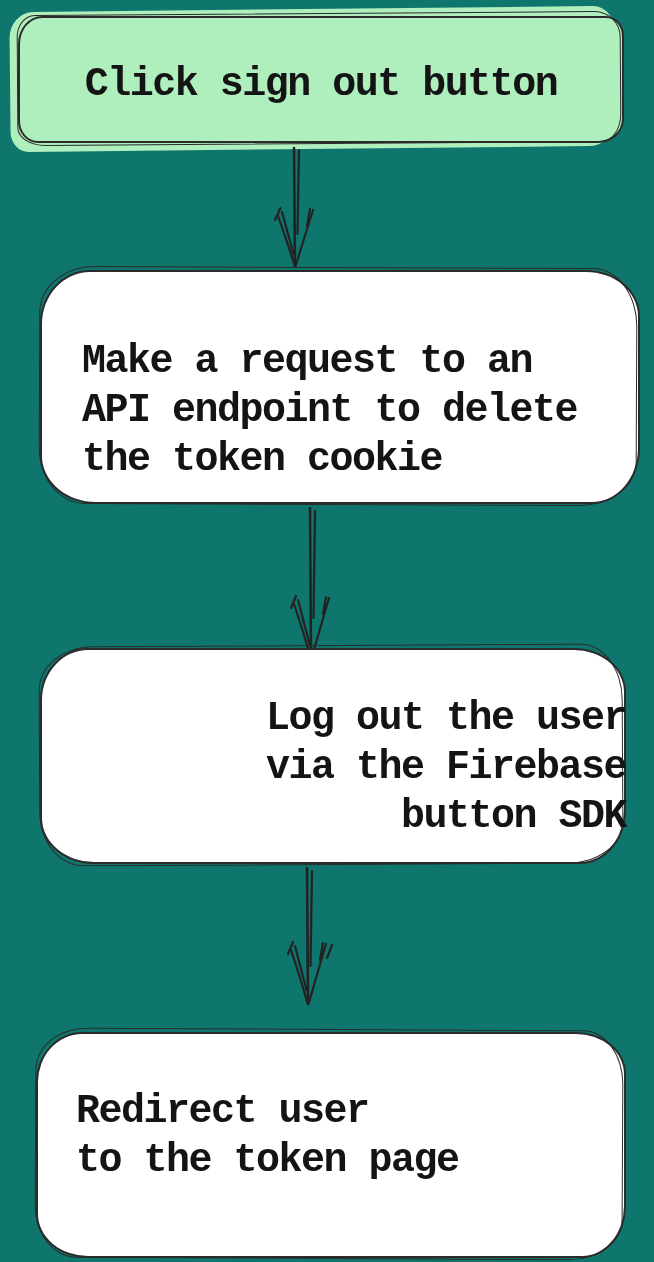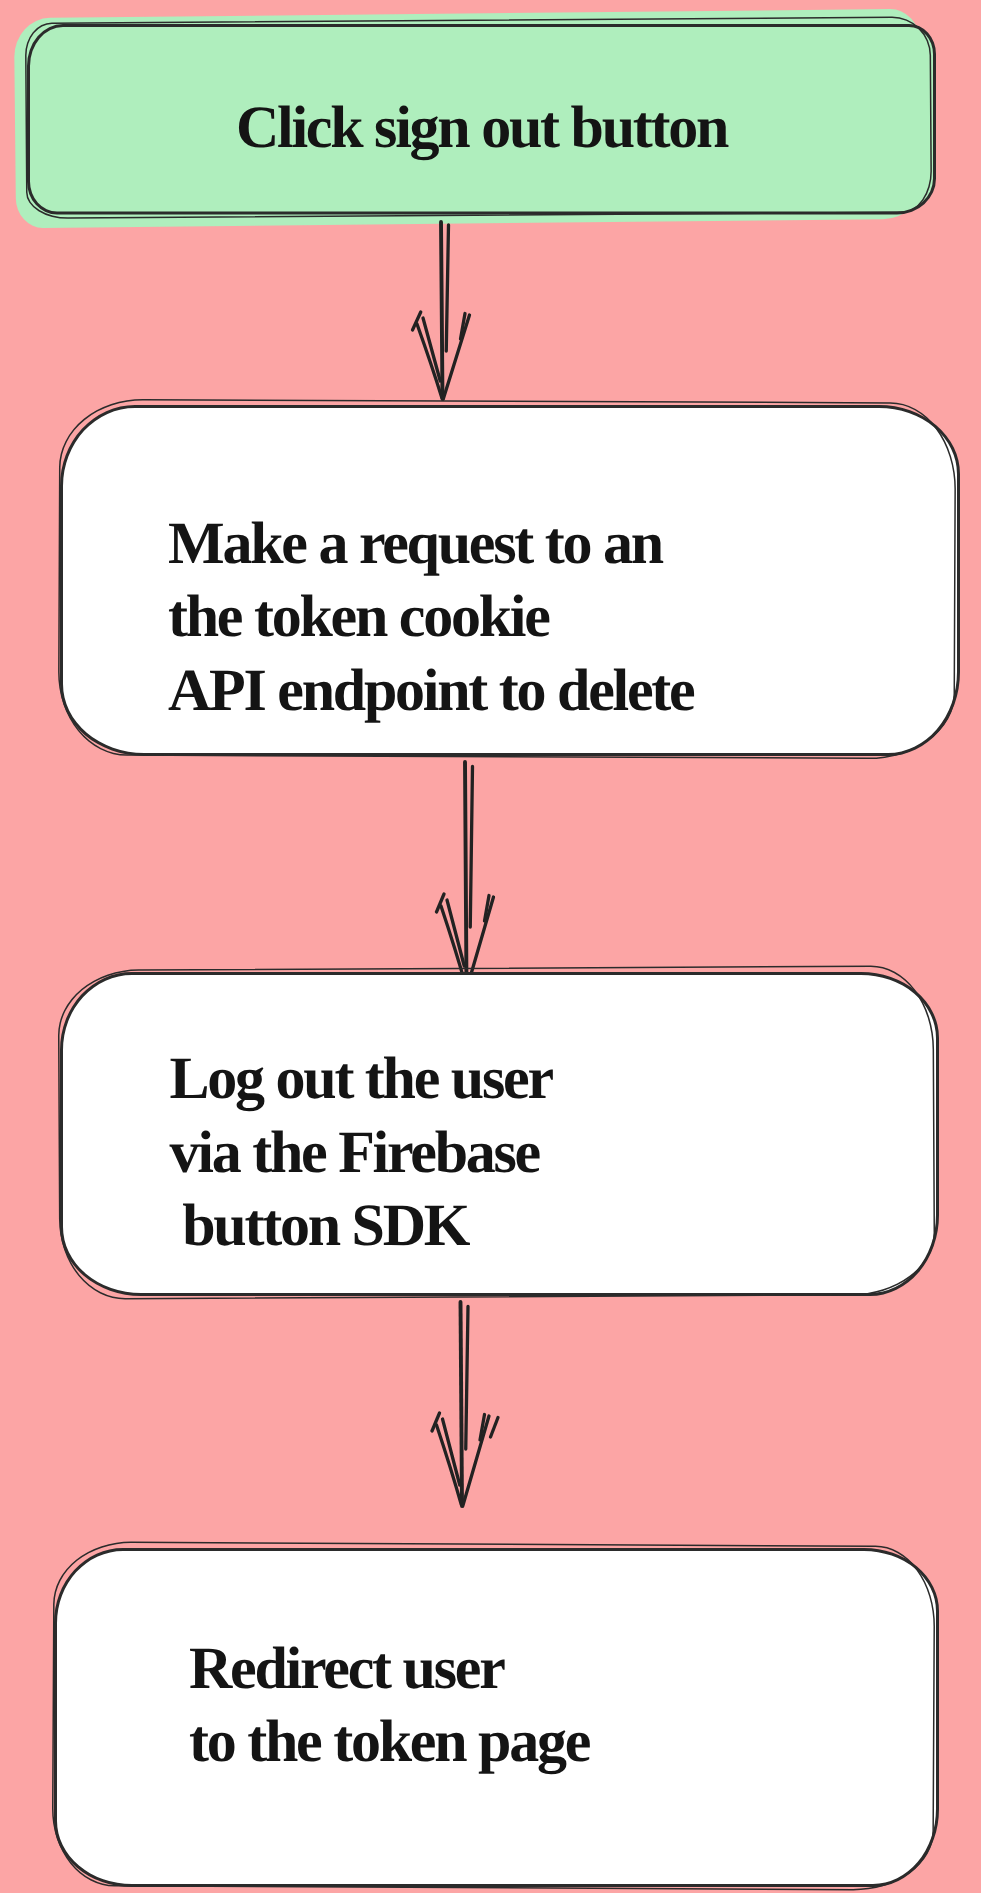--- a/index.html
+++ b/index.html
@@ -1,21 +1,21 @@
 <!DOCTYPE html>
 <html><head>
 <meta charset="utf-8">
 <style>
   html,body{margin:0;padding:0;background:#ffffff;}
   .canvas{
     position:relative;
     width:654px;height:1262px;
-    background:#fca5a5;
+    background:#0f766e;
     overflow:hidden;
-    font-family:Liberation Serif, serif;
+    font-family:Liberation Mono, monospace;
   }
   .node{position:absolute;}
   
   .node .bg{
     position:absolute;inset:0;
     background:#ffffff;
     border:2.6px solid #2b2b2b;
   }
   .node .bg::after{
     content:"";
@@ -40,23 +40,23 @@
   }
   .label{
     position:absolute;inset:0;
     display:flex;flex-direction:column;justify-content:center;
     font-weight:700;font-size:40px;line-height:49px;
     letter-spacing:-1.5px;
     color:#141414;
     white-space:pre;
   }
   .n1 .label{align-items:center;transform:translateY(5px);}
-  .n2 .label{padding-left:72px;transform:translateY(1px);margin-top:44px;}
-  .n3 .label{padding-left:73px;transform:translateY(11px);}
-  .n4 .label{padding-left:90px;transform:translateY(-9px);}
+  .n2 .label{padding-left:42px;transform:translateY(1px);margin-top:44px;}
+  .n3 .label{padding-left:73px;transform:translateY(11px);align-items:flex-end;}
+  .n4 .label{padding-left:40px;transform:translateY(-9px);}
   .arrow{position:absolute;}
   .arrow path{fill:none;stroke:#222222;stroke-linecap:round;}
   .arrow .main{stroke-width:2.6px;}
   .arrow .thin{stroke-width:2.2px;}
 </style>
 </head>
 <body>
 
 <div class="canvas">
 
@@ -75,22 +75,22 @@
     <path class="thin" d="M18 66 L29.5 108"></path>
     <path class="thin" d="M11 74 L16.5 62"></path>
     <path class="thin" d="M49 64 L31.5 120"></path>
     <path class="thin" d="M43 80 L46 63"></path>
   </svg>
 
   <div class="node n2" style="left:40px;top:270px;width:600px;height:234px;">
     <div class="bg" style="background: rgb(255, 255, 255);"></div>
     <div class="label">
       <div>Make a request to an</div>
+      <div>API endpoint to delete</div>
       <div>the token cookie</div>
-      <div>API endpoint to delete</div>
     </div>
   </div>
 
   <svg class="arrow" style="left:280px;top:506px;" width="64" height="156" viewBox="0 0 64 156">
     <path class="main" d="M30 2 L31 152"></path>
     <path class="thin" d="M35 5 L33.5 112"></path>
     <path class="thin" d="M14 98 Q24 128 30.5 151"></path>
     <path class="thin" d="M18 94 L29.5 138"></path>
     <path class="thin" d="M11 102 L16 90"></path>
     <path class="thin" d="M49 92 L31.5 152"></path>

